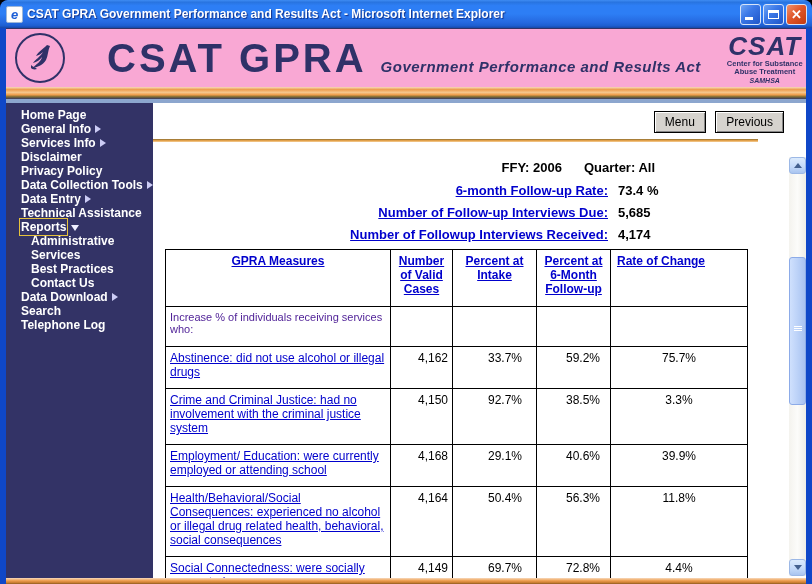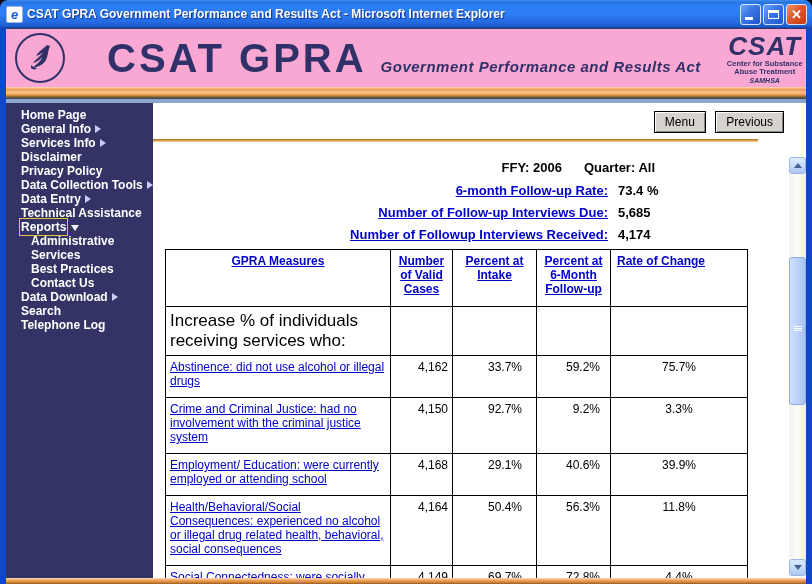--- a/index.html
+++ b/index.html
@@ -87,21 +87,21 @@
     font-size:12px; }
   table.gpra col.c1{width:225px} table.gpra col.c2{width:62px} table.gpra col.c3{width:84px}
   table.gpra col.c4{width:74px} table.gpra col.c5{width:137px}
   table.gpra td, table.gpra th { border:1px solid #000; vertical-align:top; padding:4px 4px; }
   th.colhead { text-align:center; padding-top:4px; }
   th.colhead .hlink { color:#0000cc; font-weight:bold; text-decoration:underline; cursor:pointer; }
   th.colhead.left { text-align:left; padding-left:6px; }
   tr.hdr { height:57px; } tr.intro { height:40px; }
   td.measure { padding-left:7px; padding-top:6px; }
   td.measure a { color:#0000cc; text-decoration:underline; cursor:pointer; }
-  td.intro-text { font-size:17px; color:#000000; padding-left:7px; padding-top:5px; }
+  td.intro-text { font-size:11px; color:#4c1d95; padding-left:7px; padding-top:5px; }
   td.num { text-align:right; padding-top:7px; }
   td.num.valid { padding-right:4px; }
   td.num.intake { padding-right:14px; }
   td.num.fup { padding-right:10px; }
   td.ctr { text-align:center; padding-top:7px; }
 
   
   .scrollbar { position:absolute; top:54px; right:0; bottom:2px; width:17px;
     background:linear-gradient(90deg,#f4f3ee 0%,#fcfcfa 50%,#eeede6 100%); }
   .sb-btn { position:absolute; left:0; width:17px; height:17px; border-radius:3px;
@@ -240,21 +240,21 @@
                 <td class="measure"><a>Abstinence:  did not use alcohol or illegal drugs</a></td>
                 <td class="num valid">4,162</td>
                 <td class="num intake">33.7%</td>
                 <td class="num fup">59.2%</td>
                 <td class="ctr">75.7%</td>
               </tr>
               <tr style="height:56px">
                 <td class="measure"><a>Crime and Criminal Justice:  had no involvement with the criminal justice system</a></td>
                 <td class="num valid">4,150</td>
                 <td class="num intake">92.7%</td>
-                <td class="num fup">9.2%</td>
+                <td class="num fup">38.5%</td>
                 <td class="ctr">3.3%</td>
               </tr>
               <tr style="height:42px">
                 <td class="measure"><a>Employment/ Education:  were currently employed or attending school</a></td>
                 <td class="num valid">4,168</td>
                 <td class="num intake">29.1%</td>
                 <td class="num fup">40.6%</td>
                 <td class="ctr">39.9%</td>
               </tr>
               <tr style="height:70px">

